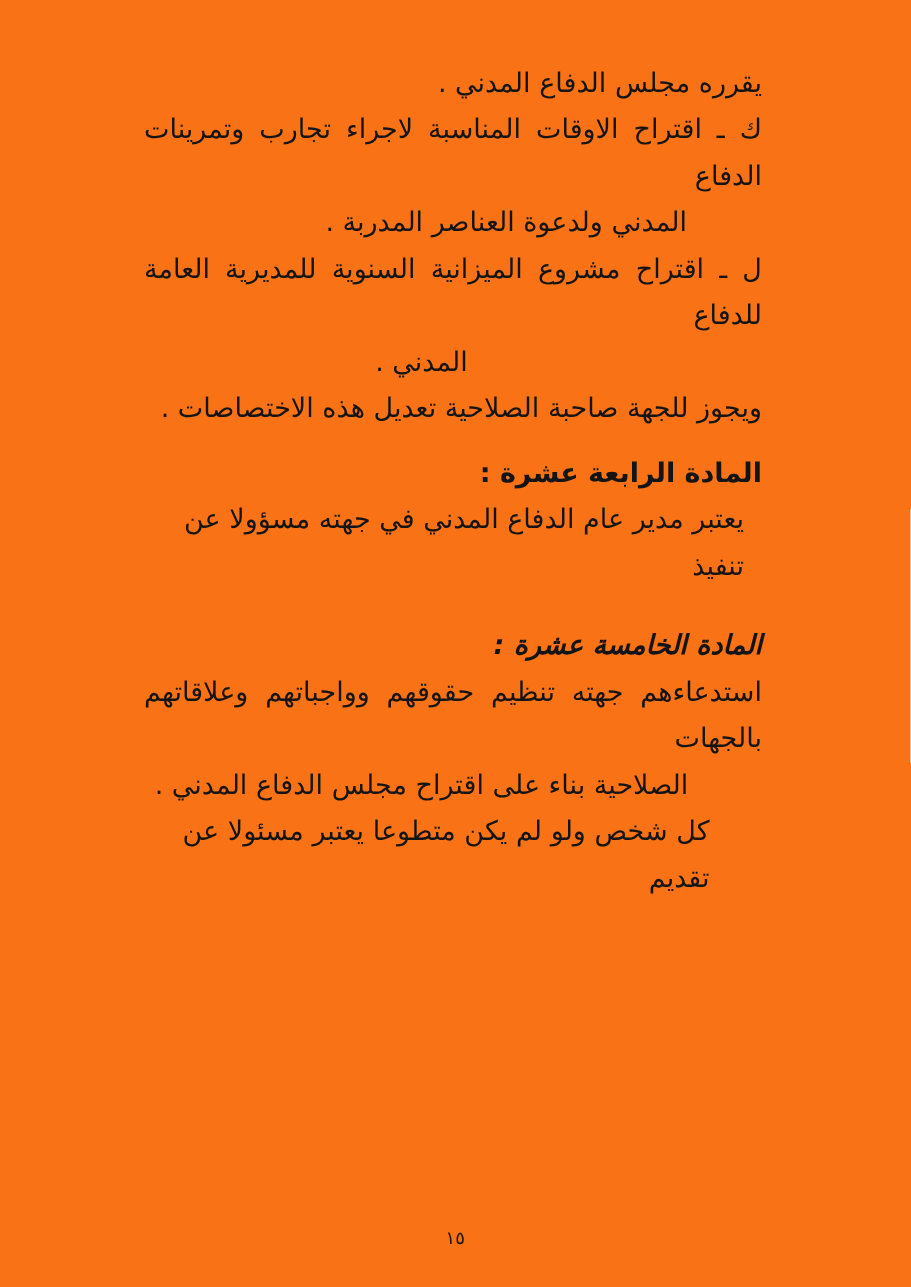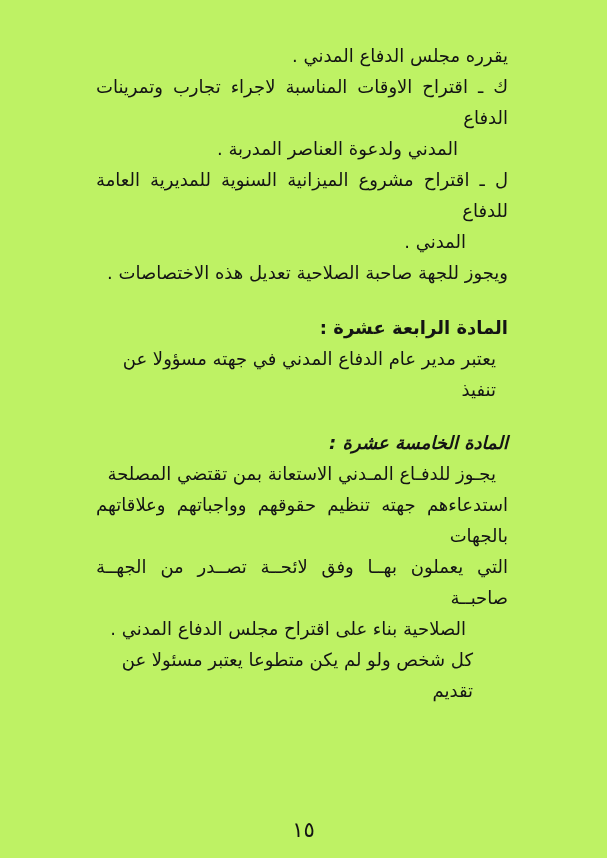--- a/index.html
+++ b/index.html
@@ -5,21 +5,21 @@
   html, body {
     margin: 0;
     padding: 0;
     background: #f4f4f4;
   }
   .page {
     position: relative;
     width: 607px;
     height: 858px;
     margin: 0 auto;
-    background: #bef264;
+    background: #f97316;
     overflow: hidden;
     font-family: "DejaVu Sans", sans-serif;
     color: #141414;
   }
   .text-block {
     position: absolute;
     top: 40px;
     right: 99px;
     width: 412px;
     direction: rtl;
@@ -34,33 +34,33 @@
   .just {
     text-align: justify;
     text-align-last: justify;
   }
   .heading {
     font-weight: 700;
   }
   
   .ind-12 { padding-right: 12px; }
   .ind-35 { padding-right: 35px; }
-  .ind-42 { padding-right: 42px; }
+  .ind-42 { padding-right: 42px; text-align: center; }
   .ind-50 { padding-right: 50px; text-align: right; }
-  .gap-20 { margin-top: 24px; text-align: right; }
+  .gap-20 { margin-top: 12px; text-align: right; }
   .gap-22 { margin-top: 22px; font-style: italic; }
   .gap-26 { margin-top: 26px; }
   .page-number {
     position: absolute;
     top: 818px;
     left: 0;
     width: 100%;
     text-align: center;
     direction: rtl;
-    font-size: 21px;
+    font-size: 12px;
     letter-spacing: 2px;
     color: #141414;
   }
 </style>
 </head>
 <body>
 
 <div class="page">
 
   <div class="text-block">
@@ -72,23 +72,21 @@
 
     <div class="ln just">ل ـ اقتراح مشروع الميزانية السنوية للمديرية العامة للدفاع</div>
     <div class="ln ind-42">المدني .</div>
 
     <div class="ln">ويجوز للجهة صاحبة الصلاحية تعديل هذه الاختصاصات .</div>
 
     <div class="ln heading gap-20">المادة الرابعة عشرة :</div>
     <div class="ln ind-12">يعتبر مدير عام الدفاع المدني في جهته مسؤولا عن تنفيذ</div>
 
     <div class="ln heading gap-22">المادة الخامسة عشرة :</div>
-    <div class="ln ind-12">يجـوز للدفـاع المـدني الاستعانة بمن تقتضي المصلحة</div>
     <div class="ln just">استدعاءهم جهته تنظيم حقوقهم وواجباتهم وعلاقاتهم بالجهات</div>
-    <div class="ln just">التي يعملون بهــا وفق لائحــة تصــدر من الجهــة صاحبــة</div>
     <div class="ln ind-42">الصلاحية بناء على اقتراح مجلس الدفاع المدني .</div>
 
     <div class="ln ind-35">كل شخص ولو لم يكن متطوعا يعتبر مسئولا عن تقديم</div>
 
   </div>
 
   <div class="page-number">١٥</div>
 
 </div>
 

